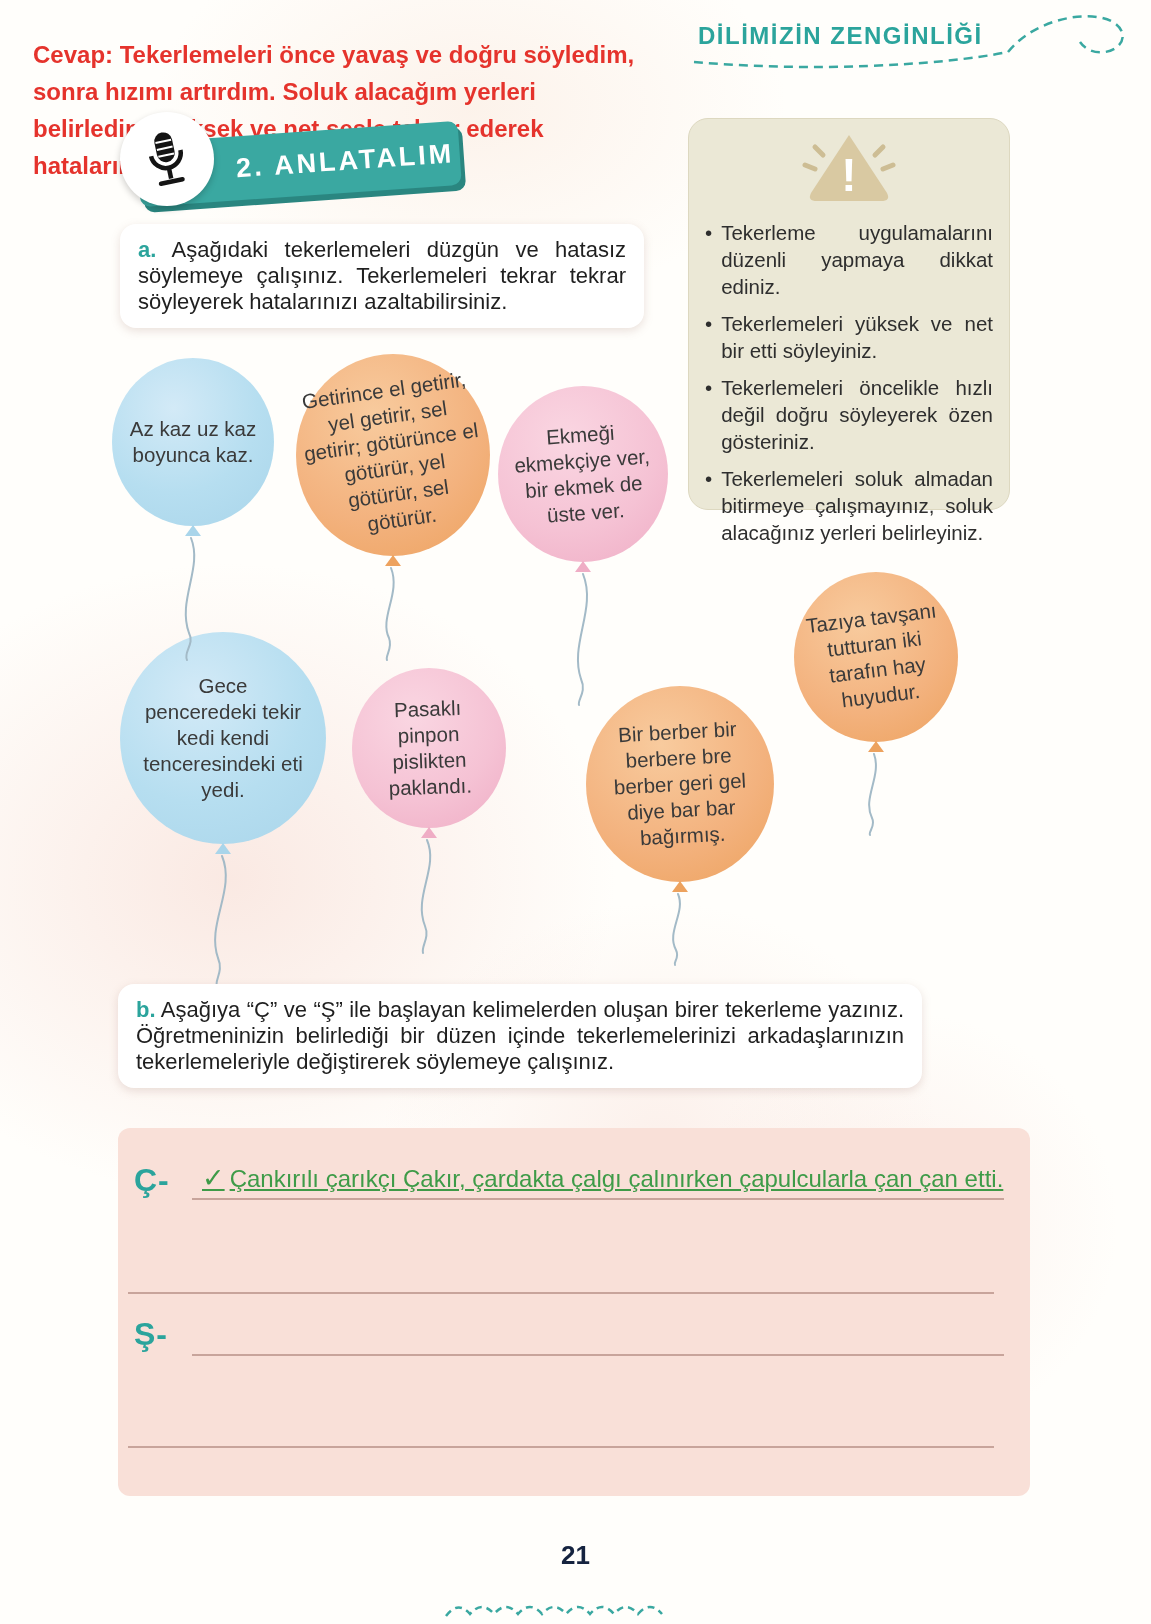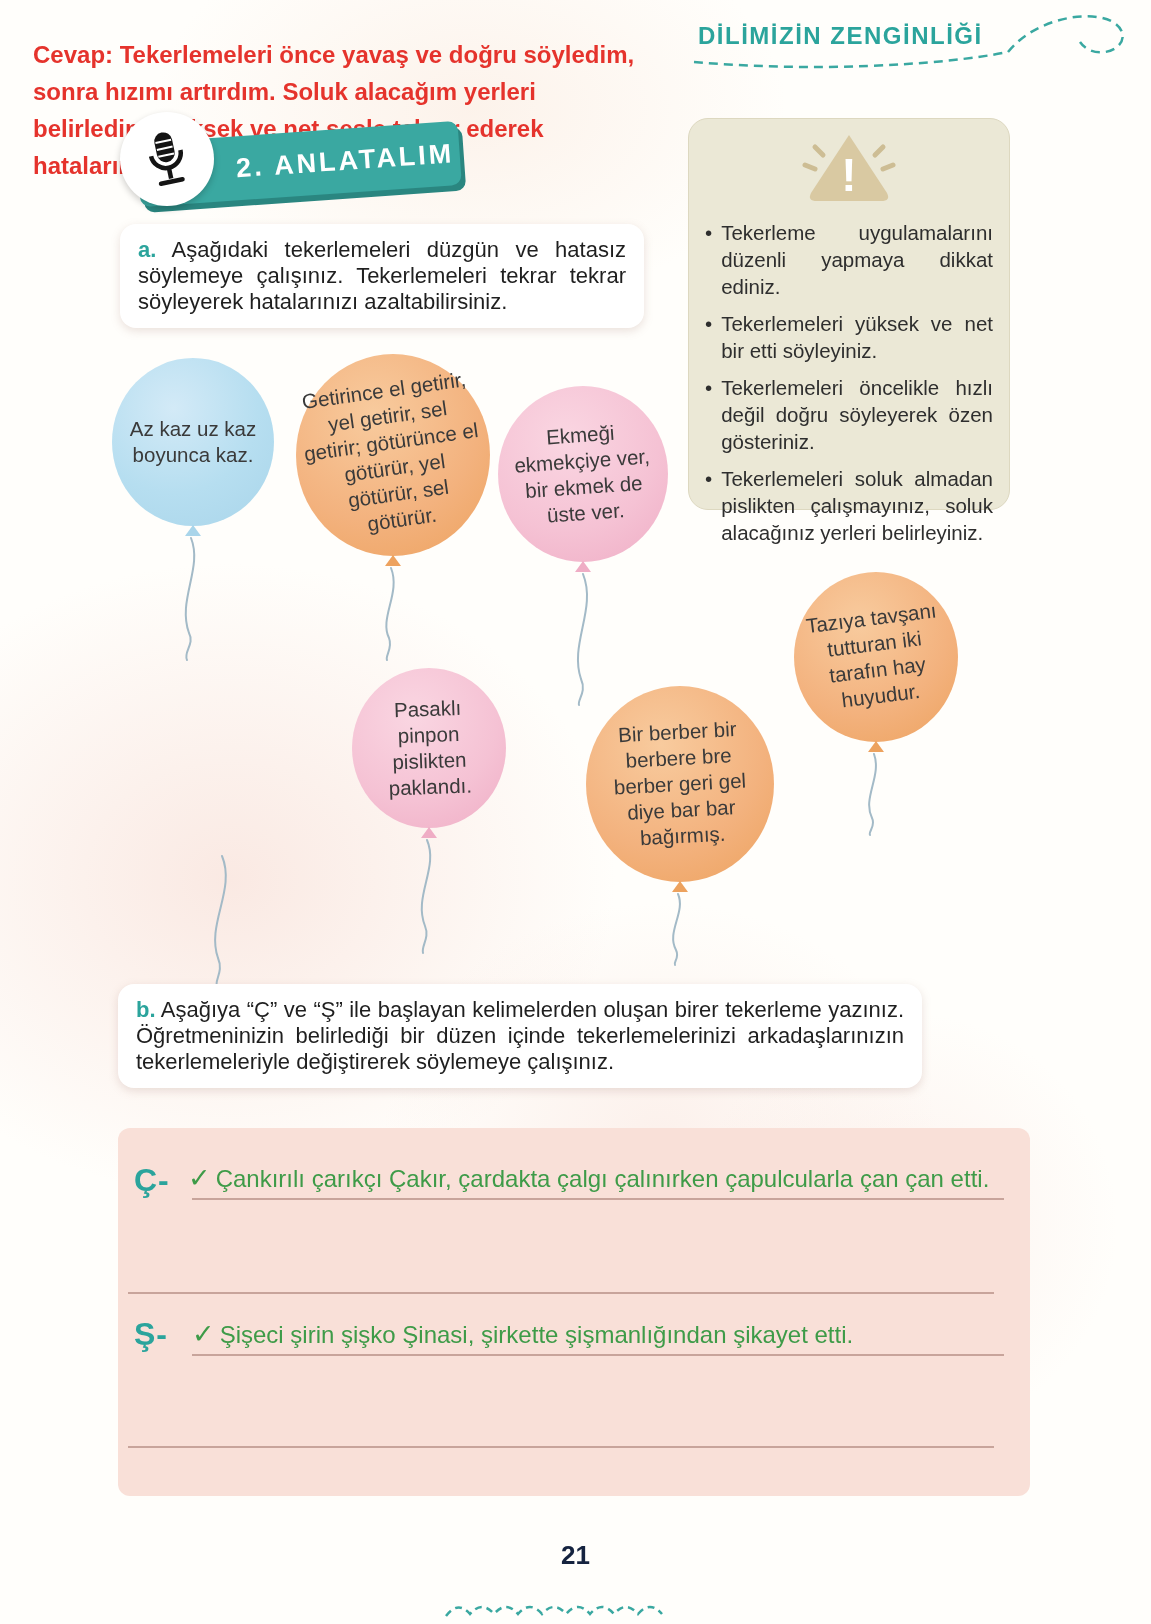--- a/index.html
+++ b/index.html
@@ -93,21 +93,21 @@
   .s6{left:417px;top:840px;}
   .s7{left:668px;top:894px;}
 
   
   .ansbox{position:absolute;left:118px;top:1128px;width:912px;height:368px;background:#f9e0d8;border-radius:12px;}
   .ltr{position:absolute;font-size:32px;font-weight:bold;color:#2ba49c;letter-spacing:1px;}
   .ltr-c{left:16px;top:34px;}
   .ltr-s{left:16px;top:188px;}
   .answer-text{position:absolute;font-size:24px;color:#3e9b48;white-space:nowrap;}
   .answer-text .chk{font-size:27px;font-weight:bold;margin-right:5px;}
-  .ans1{left:70px;top:34px;}
+  .ans1{left:84px;top:34px;text-decoration:underline;}
   .ans2{left:74px;top:190px;}
   .wline{position:absolute;border-bottom:2px solid #c8a49b;}
   .line1{left:74px;top:70px;width:812px;}
   .line2{left:10px;top:164px;width:866px;}
   .line3{left:74px;top:226px;width:812px;}
   .line4{left:10px;top:318px;width:866px;}
 
   .pagenum{position:absolute;left:0;right:0;top:1540px;text-align:center;font-size:26px;font-weight:bold;color:#15233f;}
   .bottom-decor{position:absolute;left:442px;top:1596px;}
 </style>
@@ -166,40 +166,43 @@
     <div class="warn-item">
       <span class="dot">•</span>
       <span>Tekerlemeleri yüksek ve net bir etti söyleyiniz.</span>
     </div>
     <div class="warn-item">
       <span class="dot">•</span>
       <span>Tekerlemeleri öncelikle hızlı değil doğru söyleyerek özen gösteriniz.</span>
     </div>
     <div class="warn-item">
       <span class="dot">•</span>
-      <span>Tekerlemeleri soluk almadan pislikten çalışmayınız, soluk alacağınız yerleri belirleyiniz.</span>
+      <span>Tekerlemeleri soluk almadan bitirmeye çalışmayınız, soluk alacağınız yerleri belirleyiniz.</span>
     </div>
   </div>
 
   <div class="task task-a">
     <span class="lab">a.</span>
     <span>Aşağıdaki tekerlemeleri düzgün ve hatasız söylemeye çalışınız. Tekerlemeleri tekrar tekrar söyleyerek hatalarınızı azaltabilirsiniz.</span>
   </div>
 
   <div class="balloon blue b1">
     <div class="btxt">Az kaz uz kaz boyunca kaz.</div>
   </div>
   <div class="balloon orange b2">
     <div class="btxt">Getirince el getirir, yel getirir, sel getirir; götürünce el götürür, yel götürür, sel götürür.</div>
   </div>
   <div class="balloon pink b3">
     <div class="btxt">Ekmeği ekmekçiye ver, bir ekmek de üste ver.</div>
   </div>
   <div class="balloon orange b4">
     <div class="btxt">Tazıya tavşanı tutturan iki tarafın hay huyudur.</div>
+  </div>
+  <div class="balloon blue b5">
+    <div class="btxt">Gece penceredeki tekir kedi kendi tenceresindeki eti yedi.</div>
   </div>
   <div class="balloon pink b6">
     <div class="btxt">Pasaklı pinpon pislikten paklandı.</div>
   </div>
   <div class="balloon orange b7">
     <div class="btxt">Bir berber bir berbere bre berber geri gel diye bar bar bağırmış.</div>
   </div>
 
   <svg class="string s1" width="26" height="124" viewBox="0 0 26 124">
       <path d="M10 0 C 22 30, -4 62, 8 95 C 14 106, 2 114, 6 122"></path>
@@ -230,23 +233,20 @@
 
   <div class="ansbox">
     <div class="ltr ltr-c">Ç-</div>
     <div class="answer-text ans1">
       <span class="chk">✓</span><span>Çankırılı çarıkçı Çakır, çardakta çalgı çalınırken çapulcularla çan çan etti.</span>
     </div>
     <div class="wline line1"></div>
     <div class="wline line2"></div>
 
     <div class="ltr ltr-s">Ş-</div>
-    <div class="answer-text ans2">
-      <span class="chk">✓</span><span>Şişeci şirin şişko Şinasi, şirkette şişmanlığından şikayet etti.</span>
-    </div>
     <div class="wline line3"></div>
     <div class="wline line4"></div>
   </div>
 
   <div class="pagenum">21</div>
   <svg class="bottom-decor" width="232" height="28" viewBox="0 0 232 28">
     <path d="M4 20 Q 16 4 28 18 Q 40 4 52 18 Q 64 4 76 18 Q 88 4 100 18 Q 112 4 124 18 Q 136 4 148 18 Q 160 4 172 18 Q 184 4 196 18 Q 208 4 220 18" fill="none" stroke="#3aa8a1" stroke-width="2.5" stroke-dasharray="7 5"></path>
   </svg>
 
 </div>

